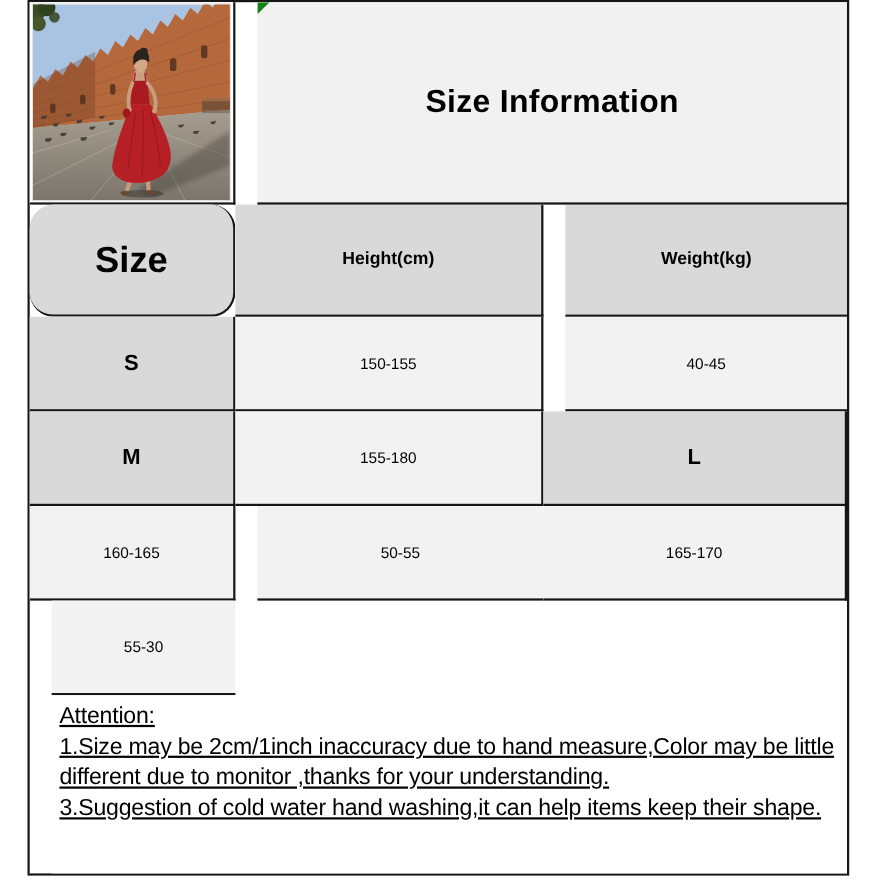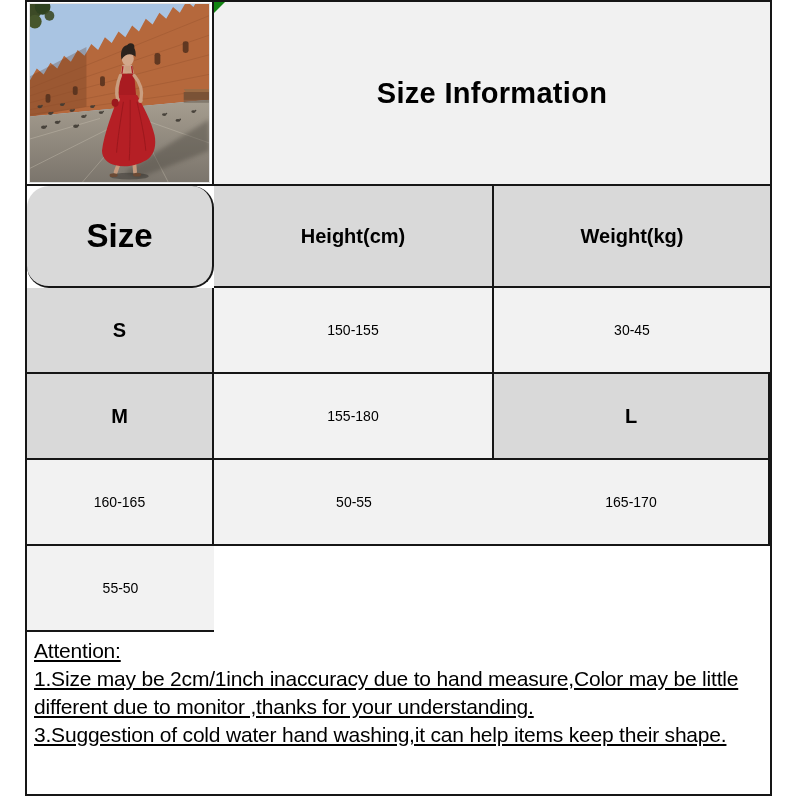--- a/index.html
+++ b/index.html
@@ -19,38 +19,38 @@
     grid-template-rows: 184px 102px 86px 86px 86px 86px 1fr;
     border: 2px solid var(--color-border, #161616);
     background: var(--color-page-bg, #ffffff);
   }
   .cell {
     border-right: 2px solid var(--color-border, #161616);
     border-bottom: 2px solid var(--color-border, #161616);
     display: flex; align-items: center; justify-content: center;
     overflow: hidden;
   }
-  .last-col { border-right: none; }
+  .last-col { border-right: none; margin-left: 20px; }
   .photo-cell { background: #fff; padding: 1px; }
   .photo-frame { width: 181px; height: 180px; background: #fff; border: 1px solid #e2e2e2; }
   .photo-frame svg { display: block; width: 100%; height: 100%; }
   .title-cell {
     grid-column: 2 / 4;
     position: relative;
     background: var(--color-title-bg, #f1f1f1);
   }
   .flag {
     position: absolute; top: 0; left: 0; width: 0; height: 0;
     border-top: 11px solid var(--color-flag-green, #118011);
     border-right: 11px solid transparent;
   }
   .title-text { font-weight: bold; font-size: 29px; letter-spacing: 0.3px; }
   .th { background: var(--color-header-bg, #d9d9d9); }
   .h-size { font-weight: bold; font-size: 33px; border-radius: 22px; }
-  .h-col { font-weight: bold; font-size: 20px; }
+  .h-col { font-weight: bold; font-size: 16px; }
   .size-label { font-weight: bold; font-size: 20px; background: var(--color-header-bg, #d9d9d9); }
   .value { font-size: 14px; background: var(--color-cell-bg, #f2f2f2); }
   .attention-cell {
     grid-column: 1 / 4;
     border-bottom: none;
     background: #fff;
     display: block;
     padding: 5px 7px;
     font-size: 21px;
     line-height: 28px;
@@ -185,31 +185,31 @@
     <span class="flag"></span>
     <span class="title-text">Size Information</span>
   </div>
 
   <div class="cell th h-size">Size</div>
   <div class="cell th h-col">Height(cm)</div>
   <div class="cell th h-col last-col">Weight(kg)</div>
 
   <div class="cell size-label">S</div>
   <div class="cell value">150-155</div>
-  <div class="cell value last-col">30-45</div>
+  <div class="cell value last-col">40-45</div>
 
   <div class="cell size-label">M</div>
   <div class="cell value">155-180</div>
 
   <div class="cell size-label">L</div>
   <div class="cell value">160-165</div>
   <div class="cell value last-col">50-55</div>
 
   <div class="cell value">165-170</div>
-  <div class="cell value last-col">55-50</div>
+  <div class="cell value last-col">55-30</div>
 
   <div class="cell attention-cell last-col">
     <div>Attention:</div>
     <div>1.Size may be 2cm/1inch inaccuracy due to hand measure,Color may be little different due to monitor ,thanks for your understanding.</div>
     <div>3.Suggestion of cold water hand washing,it can help items keep their shape.</div>
   </div>
 
 </div>
 
 </body></html>

